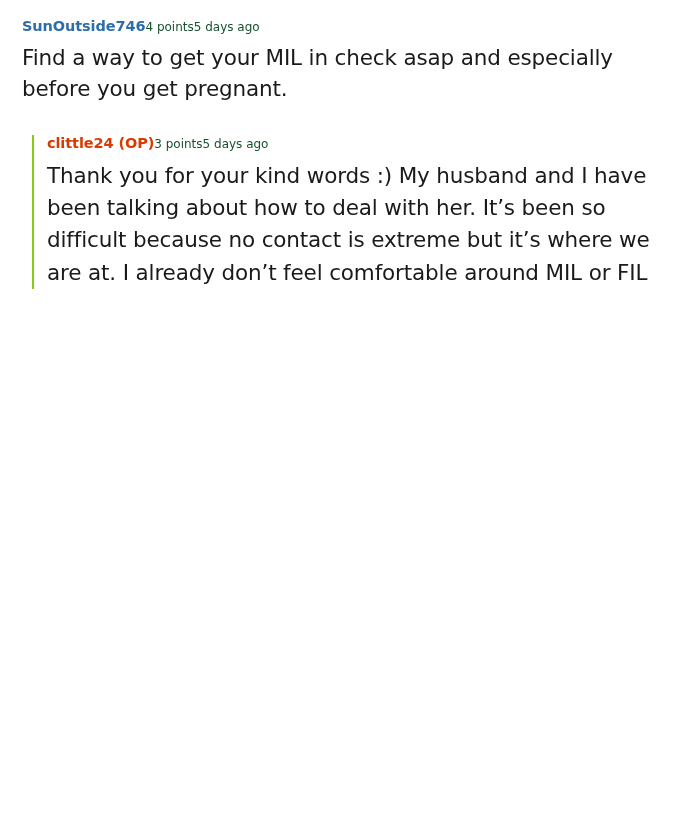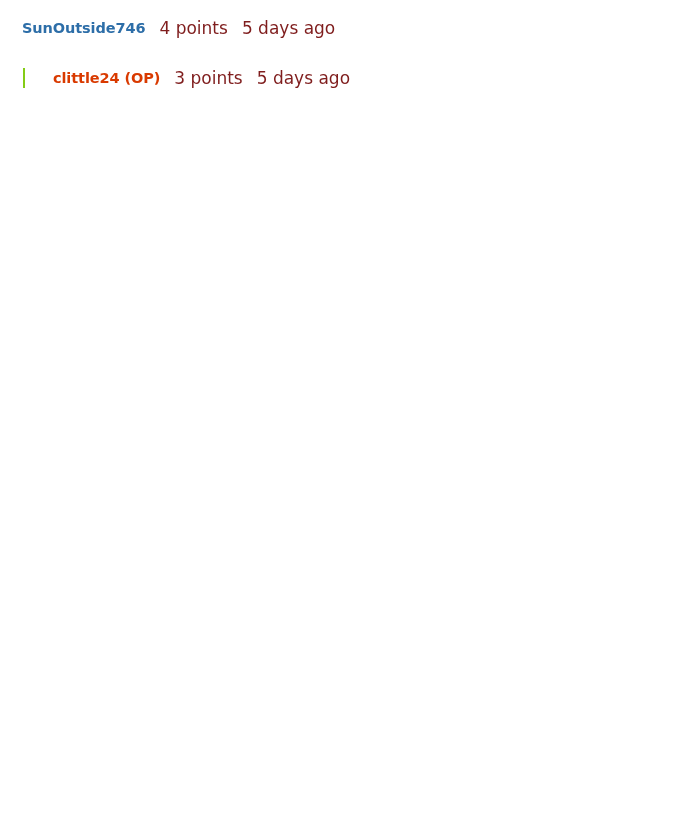--- a/index.html
+++ b/index.html
@@ -16,59 +16,58 @@
   }
 
   .thread {
     padding: 18px 20px 0 22px;
     box-sizing: border-box;
   }
 
   
   .meta {
     display: flex;
-    align-items: center;
-    gap: 14px;
+    align-items: flex-end;
     margin-bottom: 8px;
     white-space: nowrap;
   }
   .author {
     font-size: 14.5px;
     font-weight: bold;
     color: #2d6ea8;
     letter-spacing: -0.1px;
   }
   .author.op {
     color: #d93a00;
   }
   .meta-sub {
-    font-size: 17px;
-    color: #7f1d1d;
+    font-size: 12px;
+    color: #14532d;
   }
 
   
   .body {
     font-size: 21.5px;
     line-height: 1.46;
     color: #1a1a1b;
     letter-spacing: -0.15px;
   }
   .body p {
     margin: 0 0 1.34em 0;
   }
   .body p:last-child {
     margin-bottom: 0;
   }
 
   
   .reply {
     margin-top: 30px;
-    padding-left: 28px;
+    padding-left: 13px;
     border-left: 2px solid #84cc16;
-    margin-left: 1px;
+    margin-left: 10px;
   }
   .reply .body {
     font-size: 21.5px;
     line-height: 1.5;
   }
   .reply .meta {
     margin-bottom: 9px;
   }
 </style>
 </head>
@@ -78,28 +77,32 @@
 
   <div class="comment">
 
     <div class="meta">
       <span class="author">SunOutside746</span>
       <span class="meta-sub">4 points</span>
       <span class="meta-sub">5 days ago</span>
     </div>
 
     <div class="body">
+      <p>Find a way to get your MIL in check asap and especially before you get pregnant.</p>
     </div>
 
     <div class="reply">
 
       <div class="meta">
         <span class="author op">clittle24 (OP)</span>
         <span class="meta-sub">3 points</span>
         <span class="meta-sub">5 days ago</span>
       </div>
 
+      <div class="body">
+        <p>Thank you for your kind words :) My husband and I have been talking about how to deal with her. It’s been so difficult because no contact is extreme but it’s where we are at. I already don’t feel comfortable around MIL or FIL</p>
+      </div>
 
     </div>
 
   </div>
 
 </div>
 
 </body></html>

